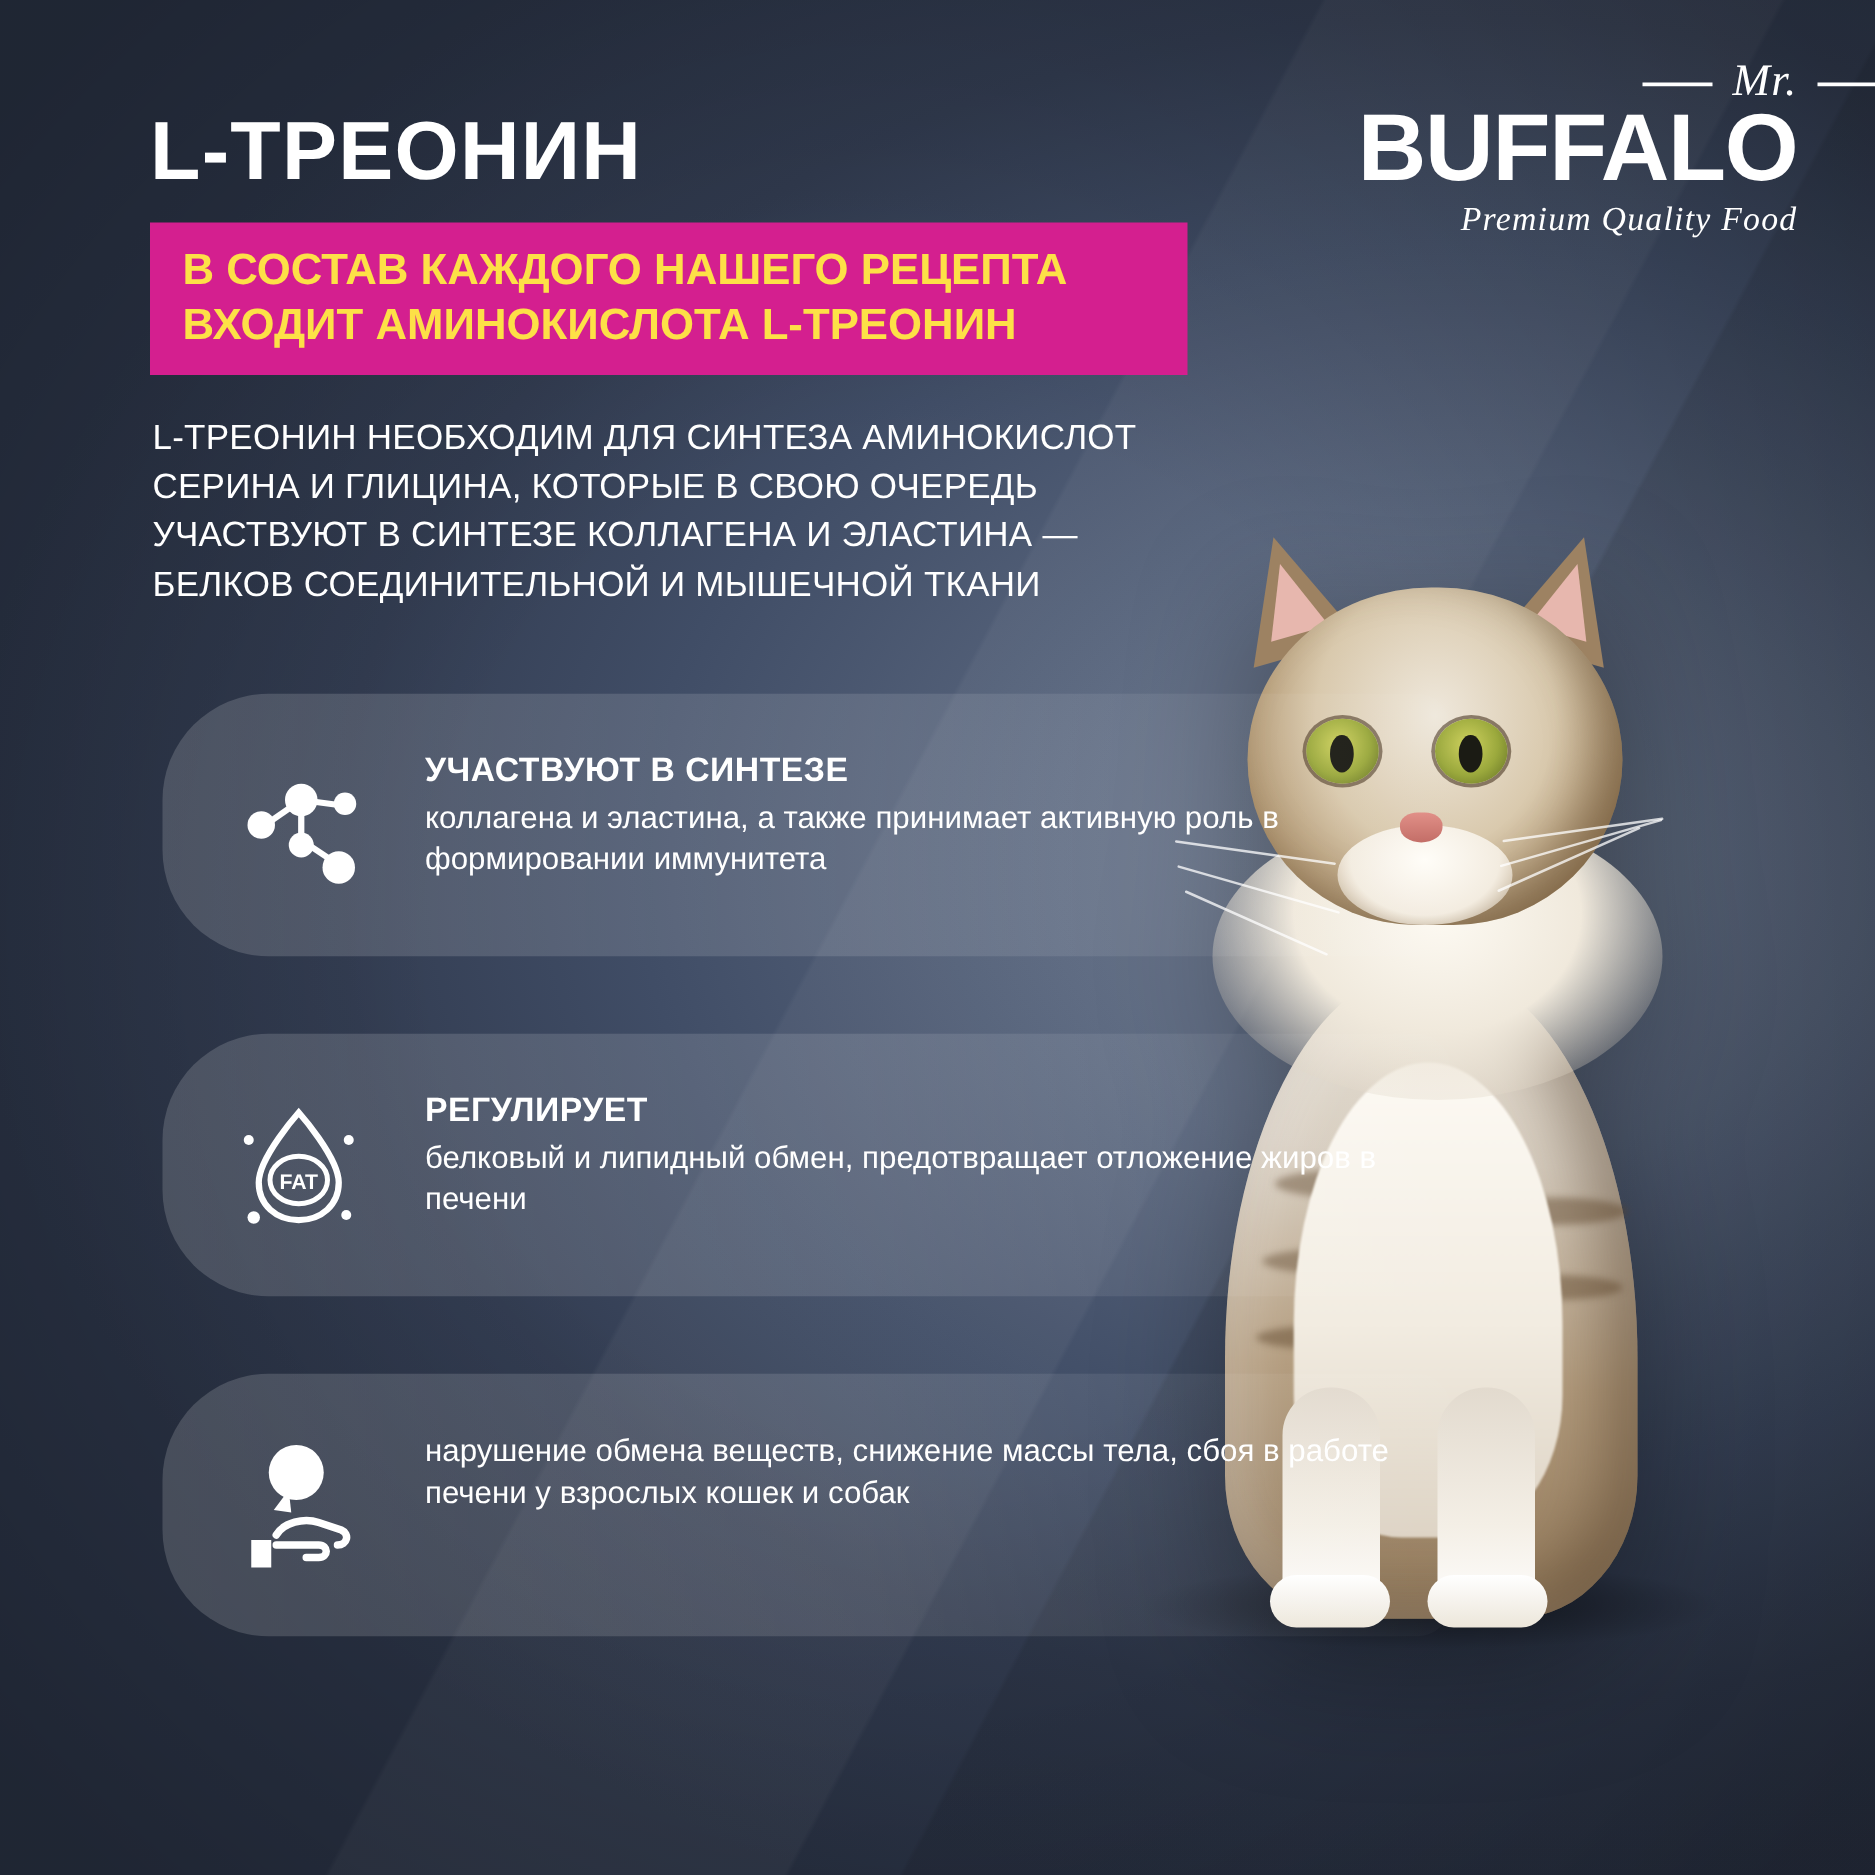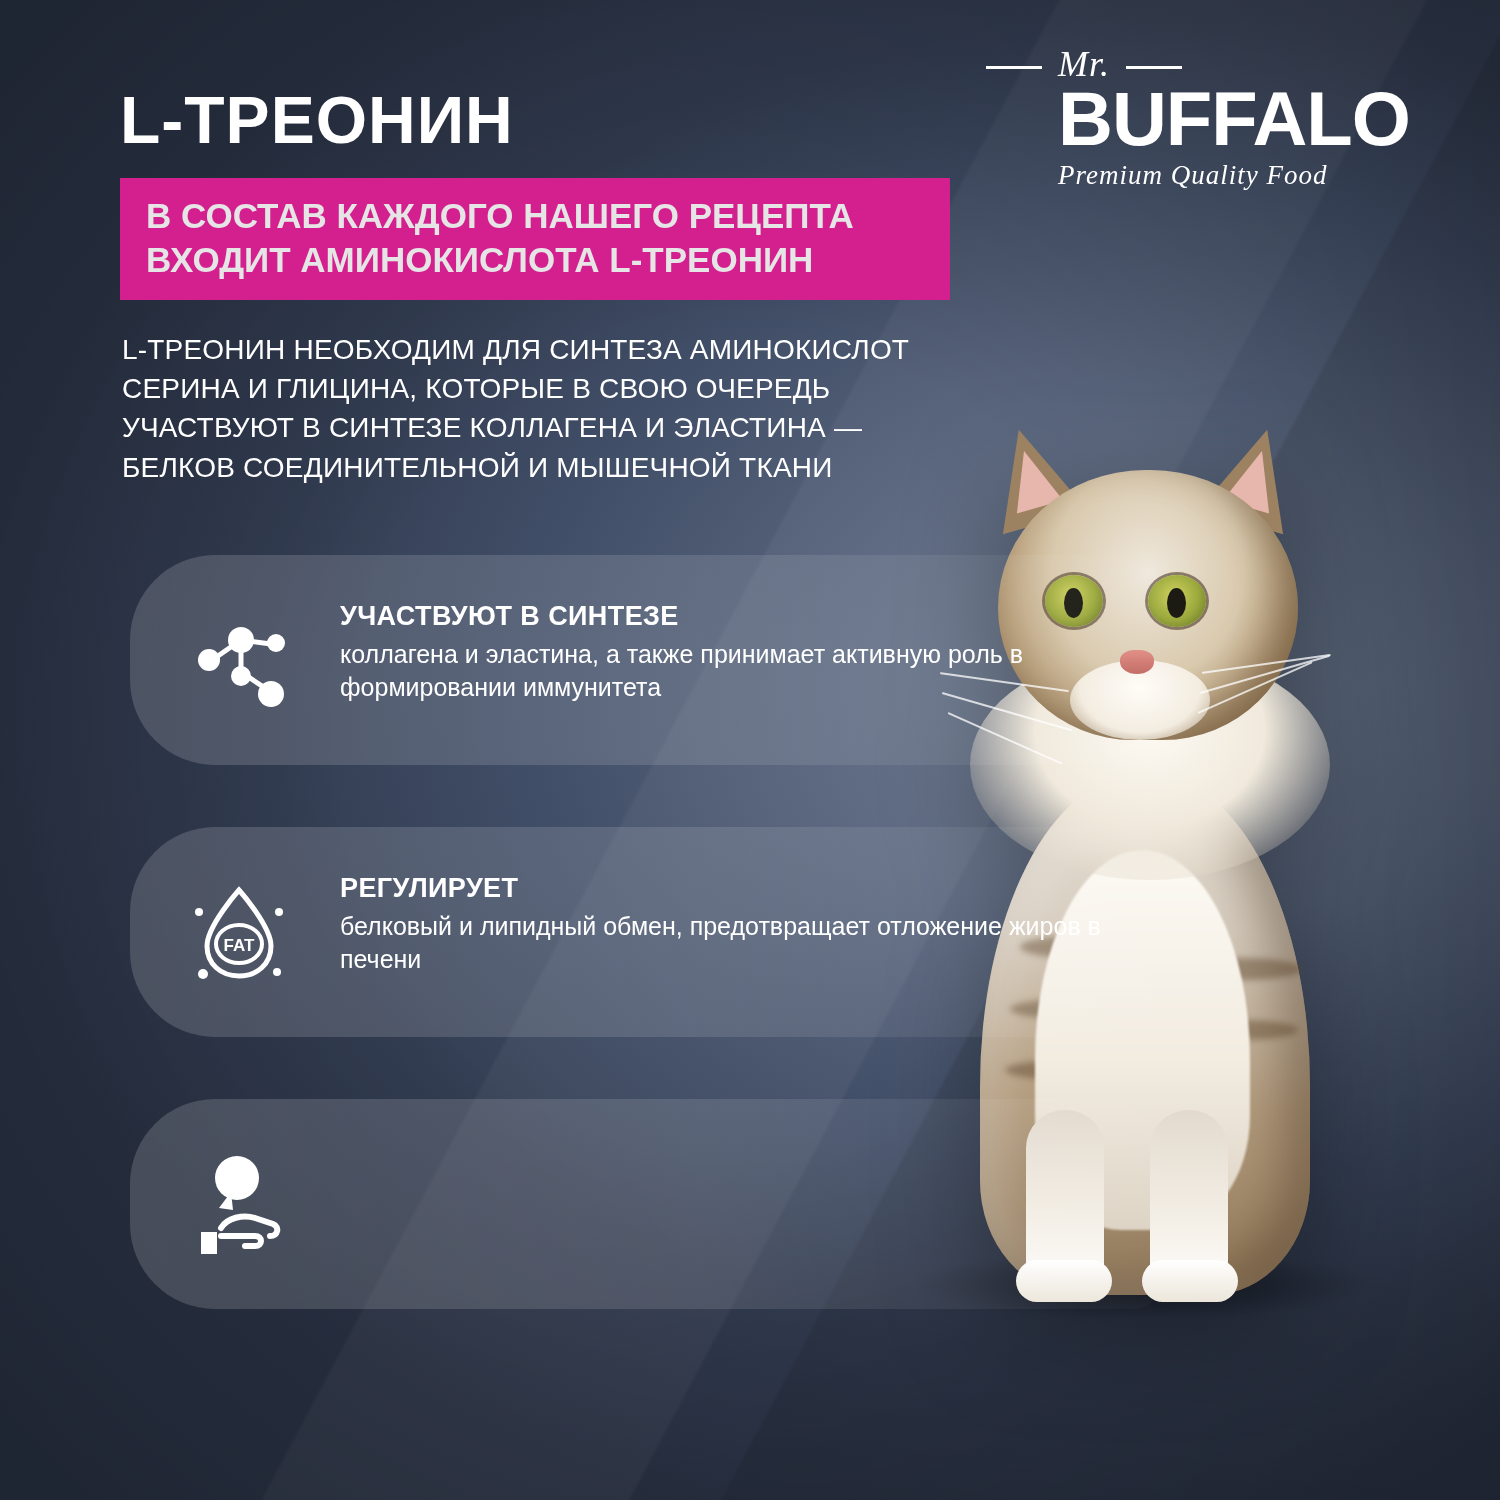--- a/index.html
+++ b/index.html
@@ -25,21 +25,21 @@
       linear-gradient(118deg, rgba(0,0,0,0.00) 0%, rgba(0,0,0,0.00) 66%, rgba(0,0,0,0.10) 66.2%, rgba(0,0,0,0.10) 100%);
   }
   .bg-vig {
     position:absolute; inset:0;
     background: radial-gradient(ellipse 1000px 1000px at 50% 50%, rgba(0,0,0,0) 40%, rgba(0,0,0,0.28) 100%);
   }
 
   
   .logo {
     position:absolute; top:46px; right:62px;
-    width: 380px; text-align:left; color:#ffffff;
+    width: 380px; text-align:right; color:#ffffff;
     z-index: 6;
   }
   .logo-mr {
     font-family:"Liberation Serif", serif;
     font-style:italic; font-size:36px; line-height:1;
     letter-spacing:1px; position:relative; display:inline-block;
   }
   .logo-mr::before, .logo-mr::after {
     content:""; position:absolute; top:55%; width:56px; height:3px; background:#fff;
   }
@@ -150,21 +150,21 @@
 
   
   .title {
     position:absolute; left:120px; top:82px; z-index:6;
     color:#ffffff; font-size:66px; font-weight:bold; letter-spacing:1px;
   }
   .pink-band {
     position:absolute; left:120px; top:178px; z-index:6;
     background:#d41f8f;
     padding:16px 26px 18px 26px; width:830px;
-    color:#e5e5e5; font-size:35px; font-weight:bold; line-height:1.25;
+    color:#fde047; font-size:35px; font-weight:bold; line-height:1.25;
   }
   .lead {
     position:absolute; left:122px; top:330px; z-index:6;
     width:800px; color:#ffffff; font-size:28px; line-height:1.4;
     letter-spacing:0.2px;
   }
 
   
   .cards { position:absolute; left:130px; top:555px; z-index:5; width:1030px; }
   .card {
@@ -281,16 +281,17 @@
     <div class="card-icon">
       <svg width="120" height="120" viewBox="0 0 120 120">
         <circle cx="58" cy="34" r="22" fill="#fff"></circle>
         <path d="M52 48 l-12 16 l14 2 Z" fill="#fff"></path>
         <path d="M22 88 h16 v22 H22 Z" fill="#fff"></path>
         <path d="M42 92 h34 c8 0 8 10 0 10 h-10" fill="none" stroke="#fff" stroke-width="6" stroke-linecap="round"></path>
         <path d="M42 84 c6 -10 22 -14 34 -10 l18 6 c7 3 5 12 -3 12" fill="none" stroke="#fff" stroke-width="6" stroke-linecap="round"></path>
       </svg>
     </div>
     <div class="card-text">
+      <div class="card-desc">нарушение обмена веществ, снижение массы тела, сбоя в работе печени у взрослых кошек и собак</div>
     </div>
   </div>
 
 </div>
 
 </body></html>

